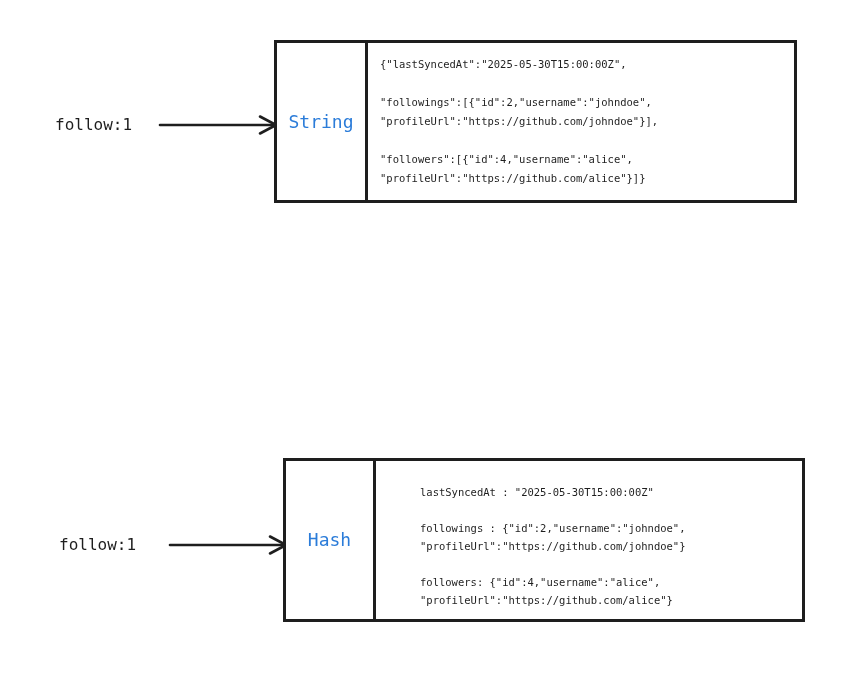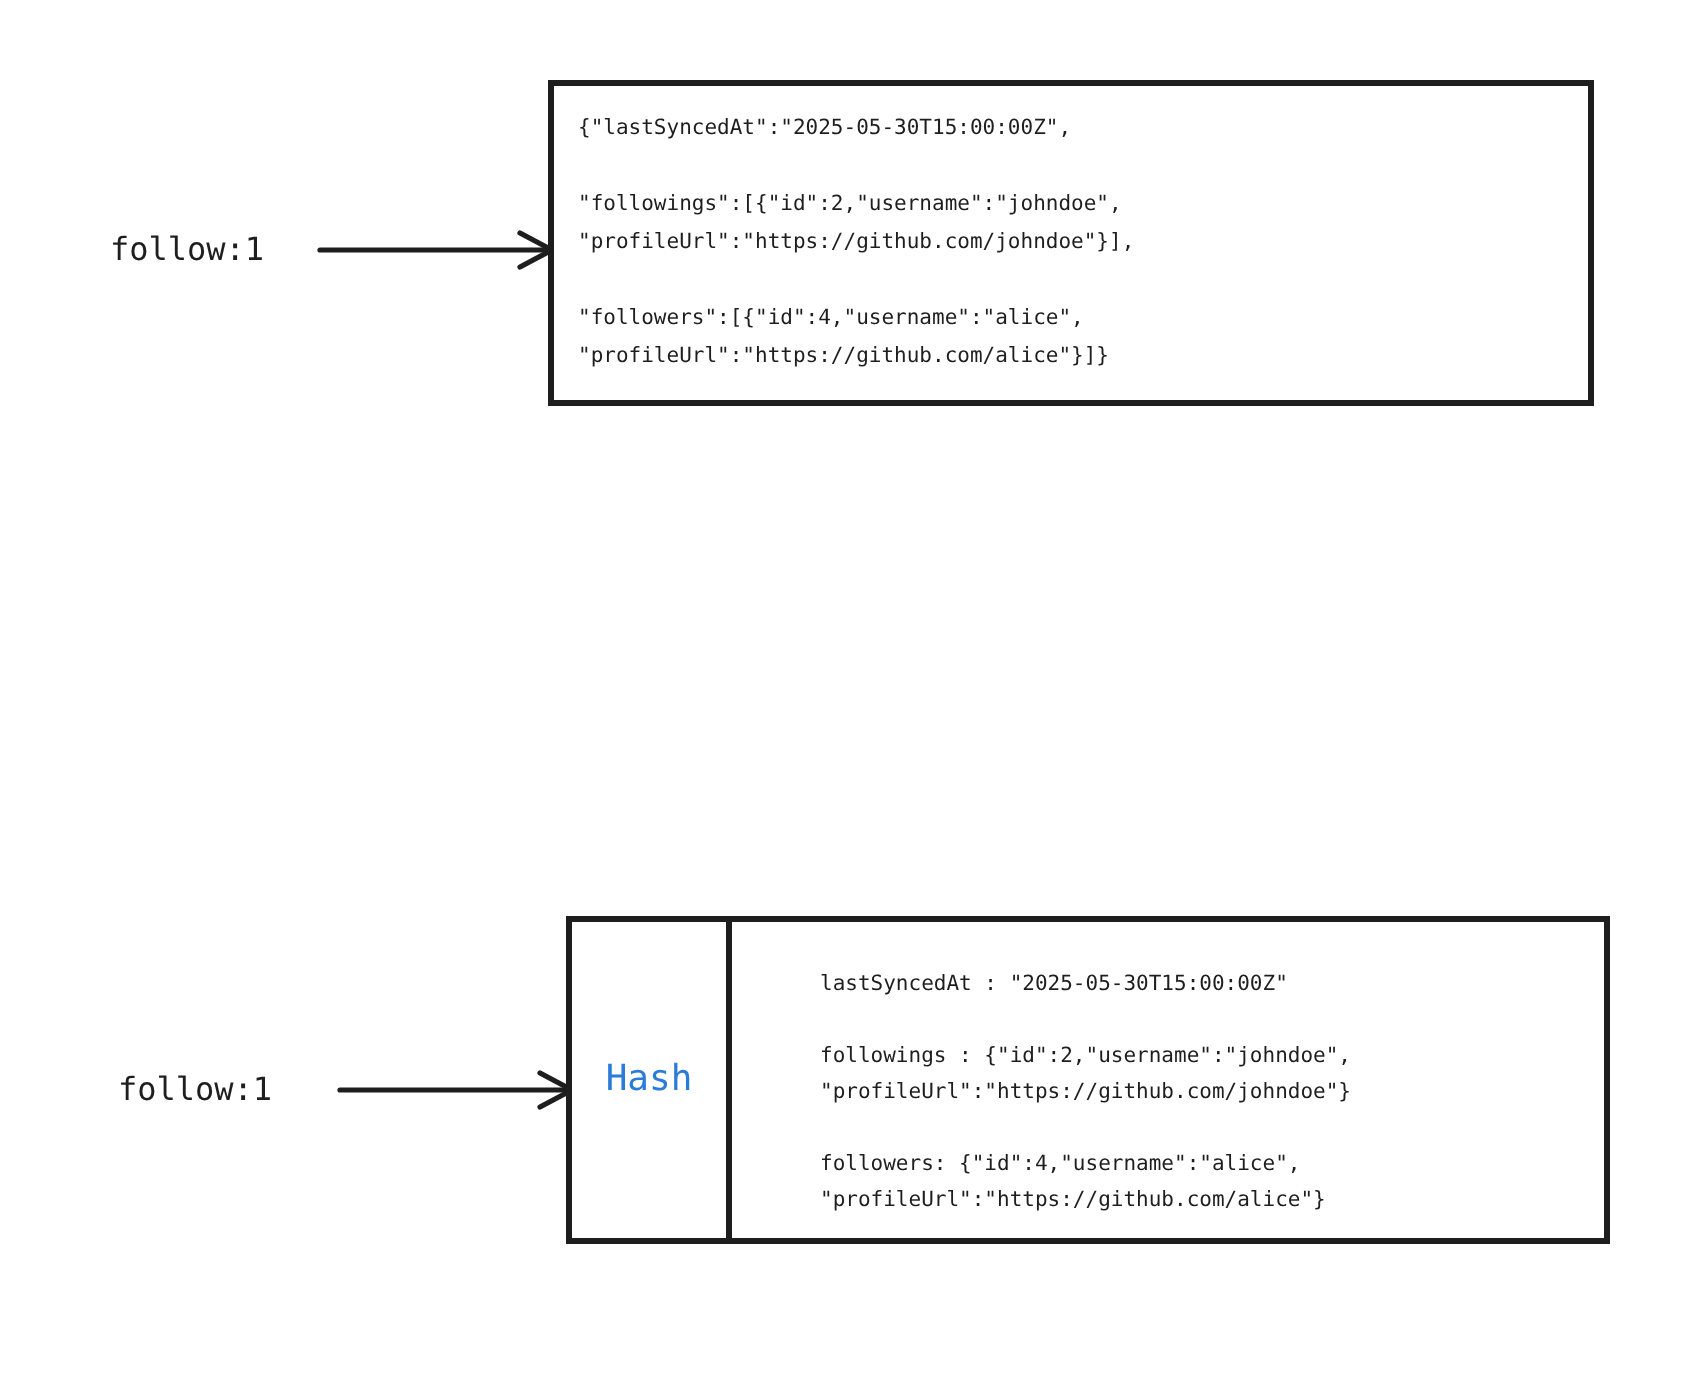--- a/index.html
+++ b/index.html
@@ -66,38 +66,41 @@
 <div class="canvas">
 
   <div class="key-label" style="left:55px; top:117px;">follow:1</div>
 
   <svg class="arrow" style="left:157px; top:112px;" width="124" height="26" viewBox="0 0 124 26">
     <line x1="3" y1="13" x2="116" y2="13"></line>
     <path d="M103 4.5 L119 13 L103 21.5"></path>
   </svg>
 
   <div class="node" style="left:274px; top:40px; width:523px; height:163px;">
+    <div class="type-cell" style="width:91px;">
+      <span class="type-label">String</span>
+    </div>
     <pre class="value-cell value-top">{"lastSyncedAt":"2025-05-30T15:00:00Z",
 
 "followings":[{"id":2,"username":"johndoe",
 "profileUrl":"https://github.com/johndoe"}],
 
 "followers":[{"id":4,"username":"alice",
 "profileUrl":"https://github.com/alice"}]}</pre>
   </div>
 
   <div class="key-label" style="left:59px; top:537px;">follow:1</div>
 
   <svg class="arrow" style="left:167px; top:532px;" width="124" height="26" viewBox="0 0 124 26">
     <line x1="3" y1="13" x2="116" y2="13"></line>
     <path d="M103 4.5 L119 13 L103 21.5"></path>
   </svg>
 
   <div class="node" style="left:283px; top:458px; width:522px; height:164px;">
-    <div class="type-cell" style="width:80px;">
+    <div class="type-cell" style="width:90px;">
       <span class="type-label">Hash</span>
     </div>
     <pre class="value-cell value-bottom">lastSyncedAt : "2025-05-30T15:00:00Z"
 
 followings : {"id":2,"username":"johndoe",
 "profileUrl":"https://github.com/johndoe"}
 
 followers: {"id":4,"username":"alice",
 "profileUrl":"https://github.com/alice"}</pre>
   </div>

